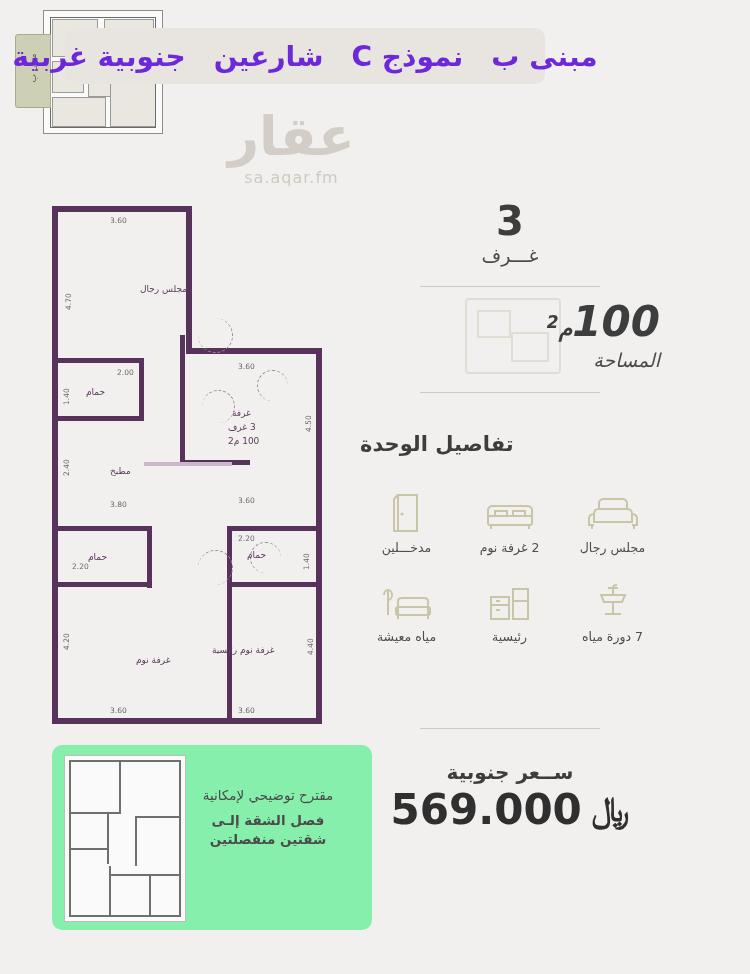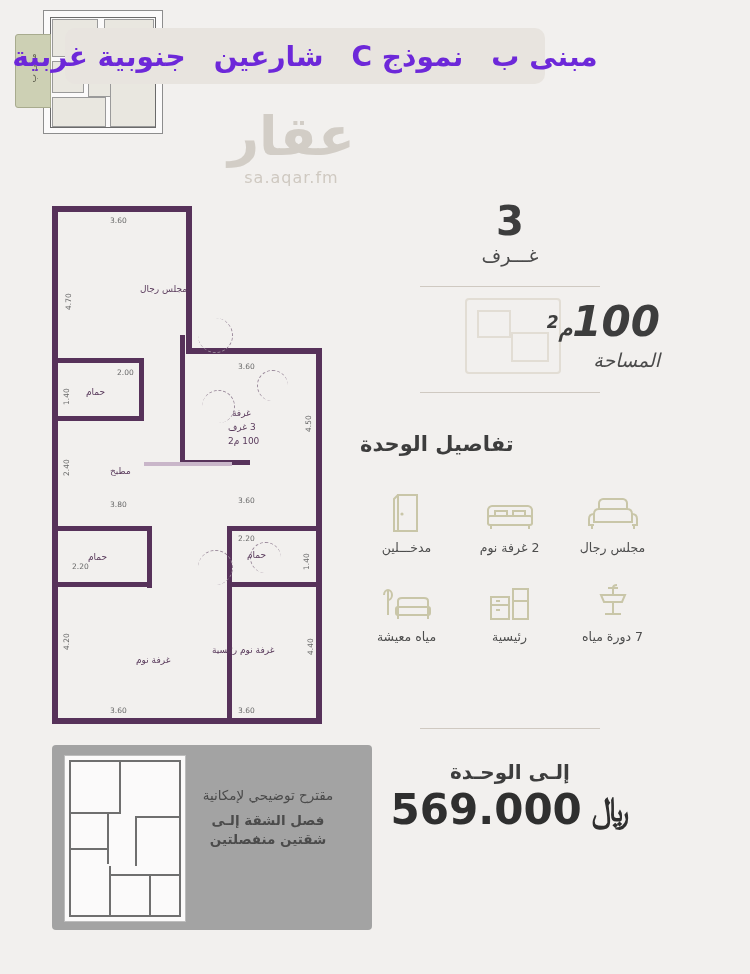--- a/index.html
+++ b/index.html
@@ -126,21 +126,21 @@
   }
   .price-value{
     position:absolute;top:785px;right:90px;width:300px;text-align:center;
     font-size:42px;font-weight:bold;color:#2f2f2f;
     display:flex;align-items:center;justify-content:center;gap:10px;
   }
 
   
   .note-card{
     position:absolute;left:52px;top:745px;width:320px;height:185px;
-    background:#a3a3a3;border-radius:4px;
+    background:#86efac;border-radius:10px;
   }
   .note-text{
     position:absolute;right:14px;top:42px;width:180px;text-align:center;
     color:#4b4b4b;
   }
   .note-text .nt1{font-size:13.5px;margin-bottom:8px;}
   .note-text .nt2{font-size:13.5px;font-weight:bold;line-height:19px;}
   .mini-plan{
     position:absolute;left:12px;top:10px;width:120px;height:165px;
     background:#fbfafa;border:1px solid #bdbdbd;
@@ -337,21 +337,21 @@
           <path d="M8 34V10"></path>
           <path d="M4 14c0-3 2-5 4-5s4 2 4 5c0 3-2 5-4 5"></path>
         </svg>
       </div>
       <div class="fl">مياه معيشة</div>
     </div>
   </div>
 
   <div class="divider" style="top:728px;right:150px;width:180px;"></div>
 
-  <div class="price-title">إلـى الوحـدة</div>
+  <div class="price-title">ســعر جنوبية</div>
   <div class="price-value">
     <span style="font-size:34px;">﷼</span>
     <span>569.000</span>
   </div>
 
   <div class="note-card">
     <div class="mini-plan">
       <div class="mini-wall" style="left:4px;top:4px;width:112px;height:2px;"></div>
       <div class="mini-wall" style="left:4px;top:4px;width:2px;height:157px;"></div>
       <div class="mini-wall" style="left:114px;top:4px;width:2px;height:157px;"></div>

